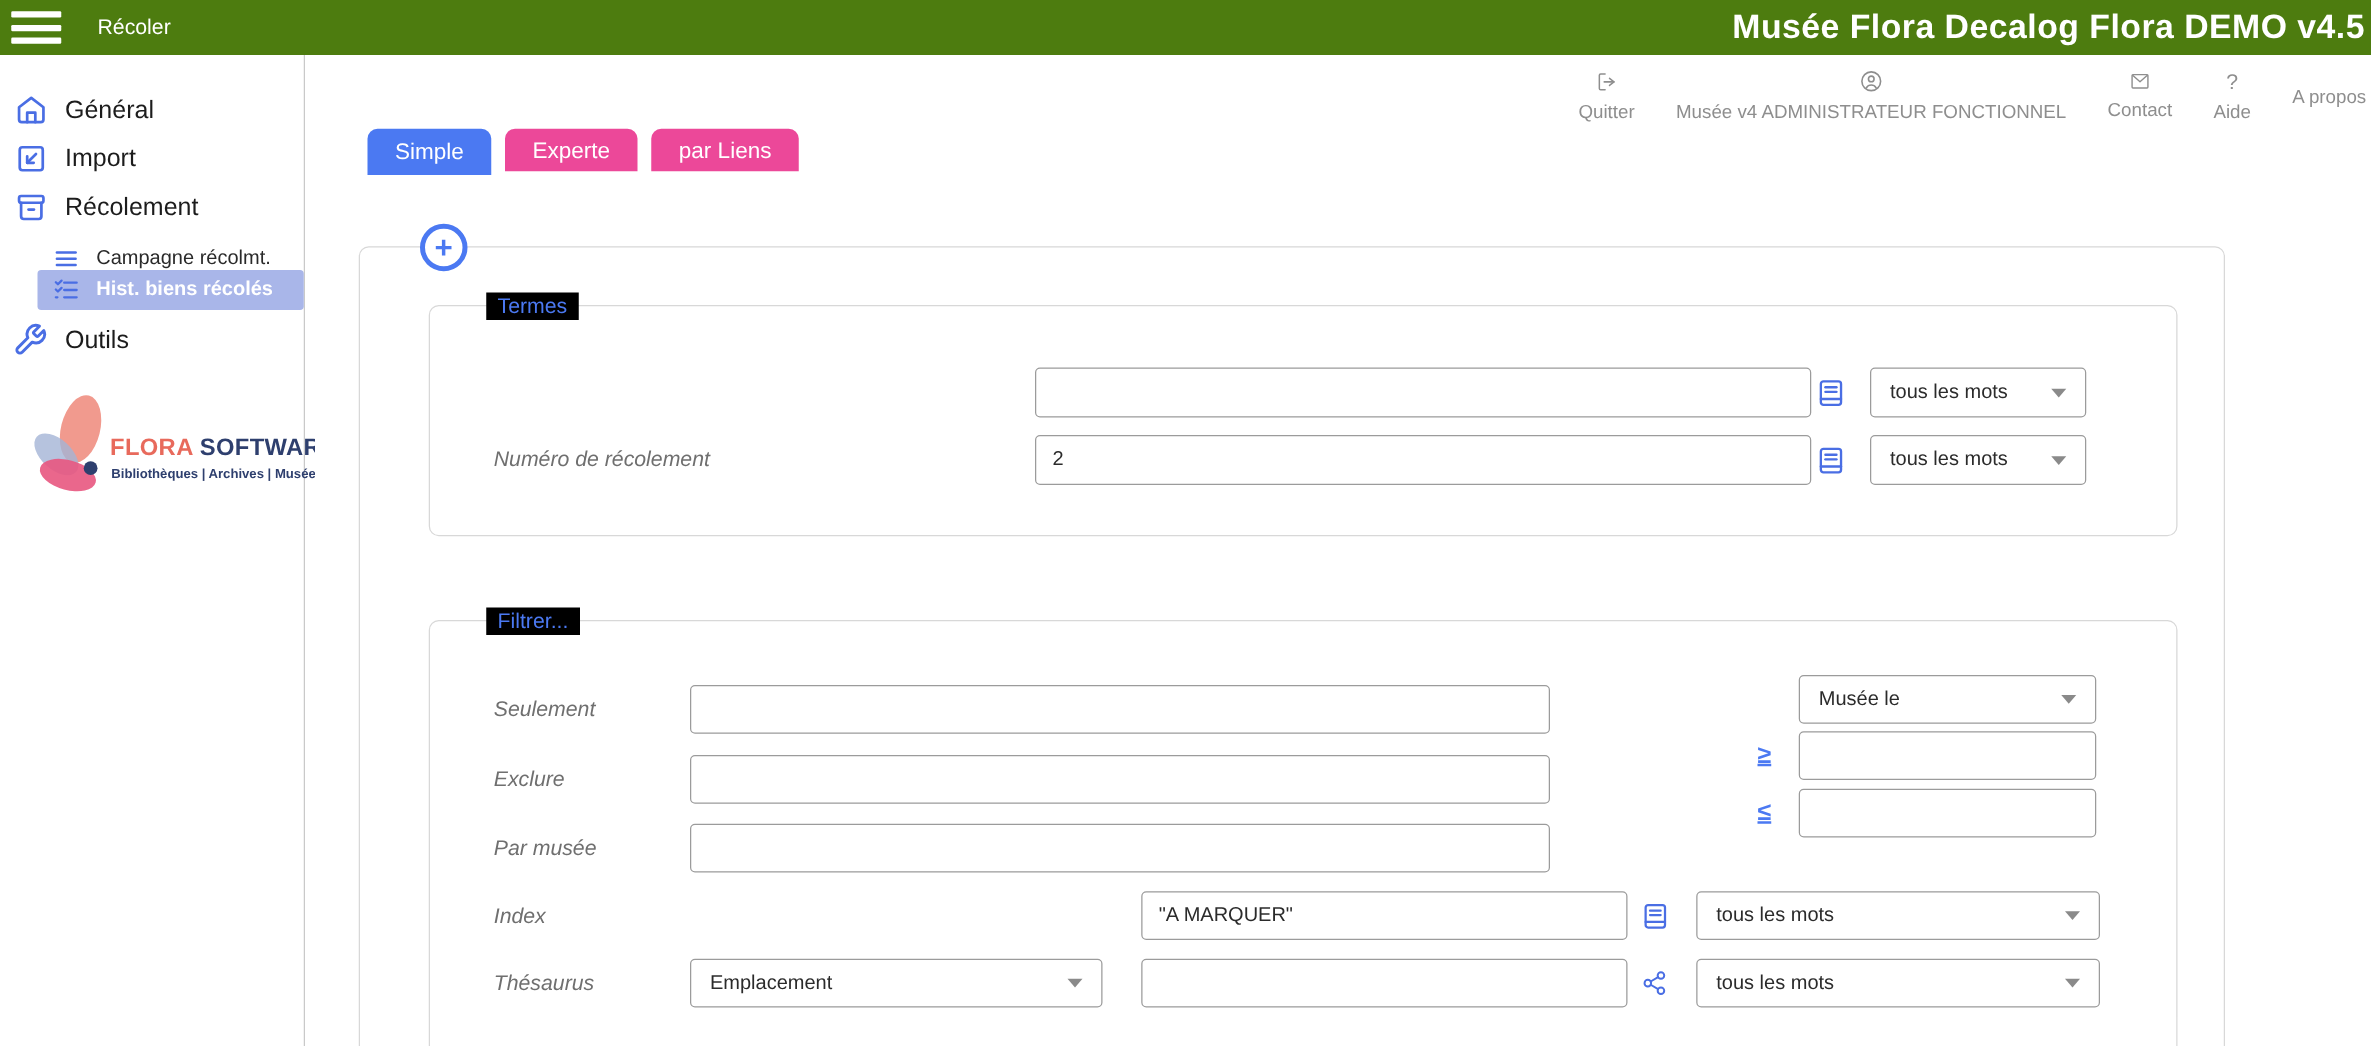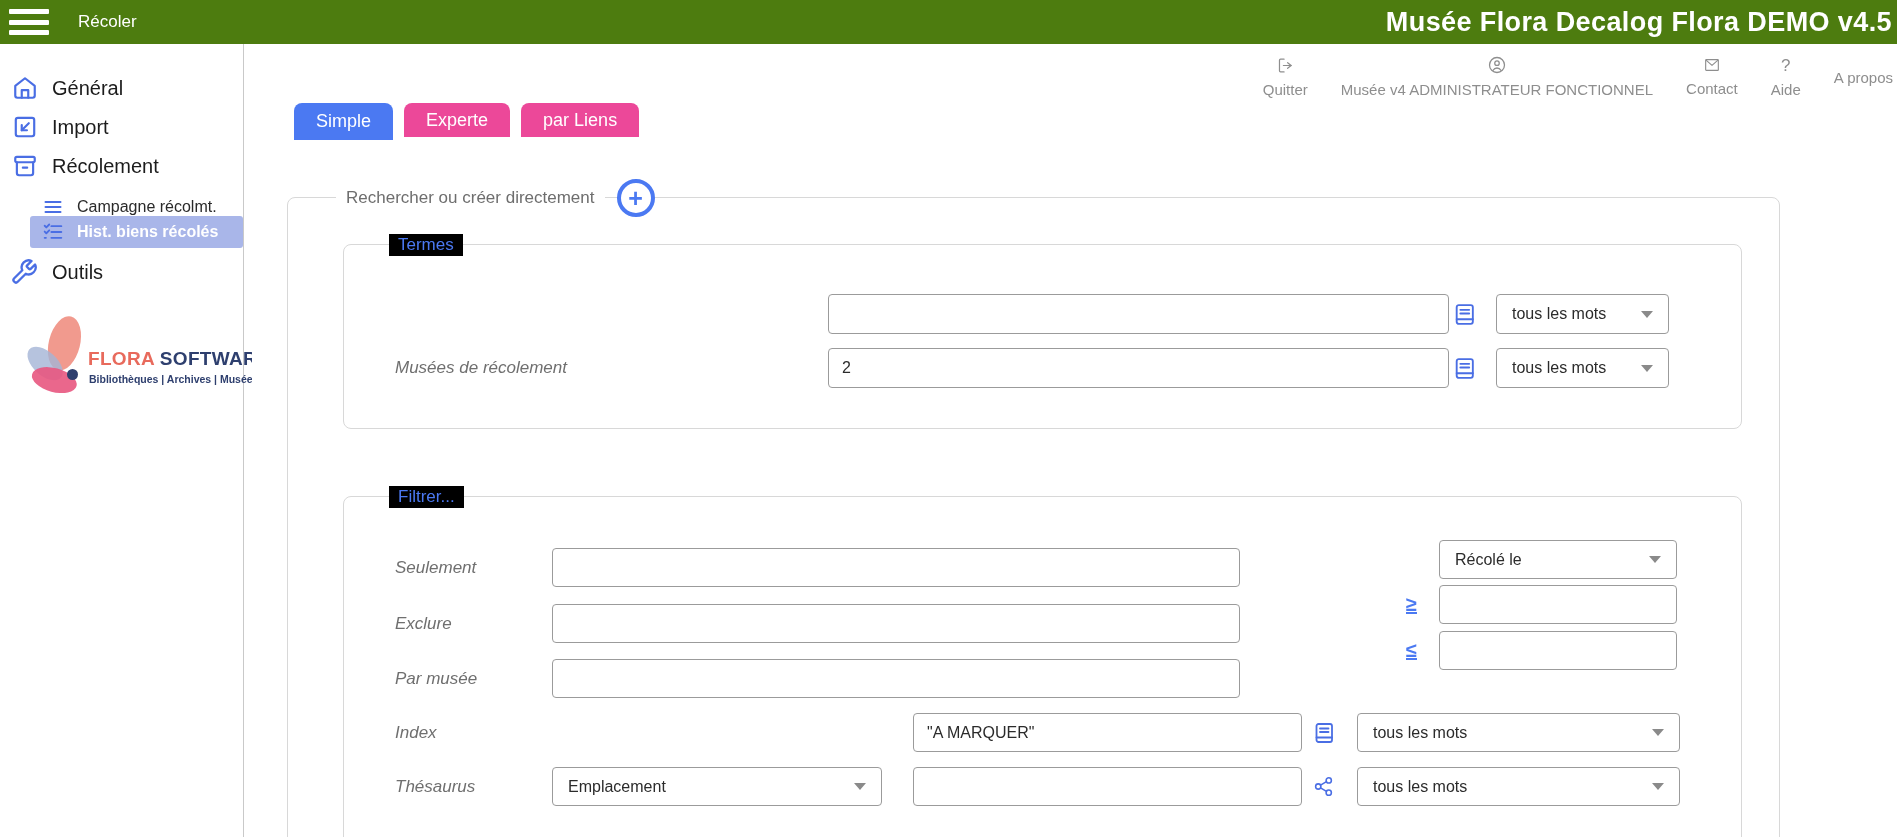--- a/index.html
+++ b/index.html
@@ -235,21 +235,20 @@
     </div>
 
     <div class="tabs">
       <div class="tab active">Simple</div>
       <div class="tab">Experte</div>
       <div class="tab">par Liens</div>
     </div>
 
     <div class="group-box">
       <div class="group-legend">
-        <span class="group-legend-text">Rechercher ou créer directement</span>
         <button class="plus-btn">
           <span>+</span>
         </button>
       </div>
 
       <div class="subbox box-termes">
         <span class="subbox-legend">Termes</span>
 
         <input class="ctl t-input1" type="text" value="" style="">
         <div class="assist-icon t-book1">
@@ -258,21 +257,21 @@
               <line x1="8" y1="7.5" x2="16.5" y2="7.5"></line>
               <line x1="8" y1="11" x2="16.5" y2="11"></line>
               <line x1="4.5" y1="16.5" x2="20" y2="16.5"></line>
             </svg>
         </div>
         <div class="ctl sel t-mode1">
           <span>tous les mots</span>
           <span class="arrow"></span>
         </div>
 
-        <div class="flabel t-label">Musées de récolement</div>
+        <div class="flabel t-label">Numéro de récolement</div>
         <input class="ctl t-input2" type="text" value="2" style="">
         <div class="assist-icon t-book2">
           <svg width="25" height="25" viewBox="0 0 24 24">
               <rect x="4.5" y="3" width="15.5" height="18" rx="2"></rect>
               <line x1="8" y1="7.5" x2="16.5" y2="7.5"></line>
               <line x1="8" y1="11" x2="16.5" y2="11"></line>
               <line x1="4.5" y1="16.5" x2="20" y2="16.5"></line>
             </svg>
         </div>
         <div class="ctl sel t-mode2">
@@ -322,21 +321,21 @@
               <line x1="8.6" y1="13.5" x2="15.4" y2="17.5"></line>
               <line x1="15.4" y1="6.5" x2="8.6" y2="10.5"></line>
             </svg>
         </div>
         <div class="ctl sel f-thes-mode">
           <span>tous les mots</span>
           <span class="arrow"></span>
         </div>
 
         <div class="ctl sel f-date-sel">
-          <span>Récolé le</span>
+          <span>Musée le</span>
           <span class="arrow"></span>
         </div>
         <div class="cmp f-gte">≥</div>
         <input class="ctl f-gte-input" type="text" value="" style="">
         <div class="cmp f-lte">≤</div>
         <input class="ctl f-lte-input" type="text" value="" style="">
       </div>
     </div>
   </main>
 </div>

